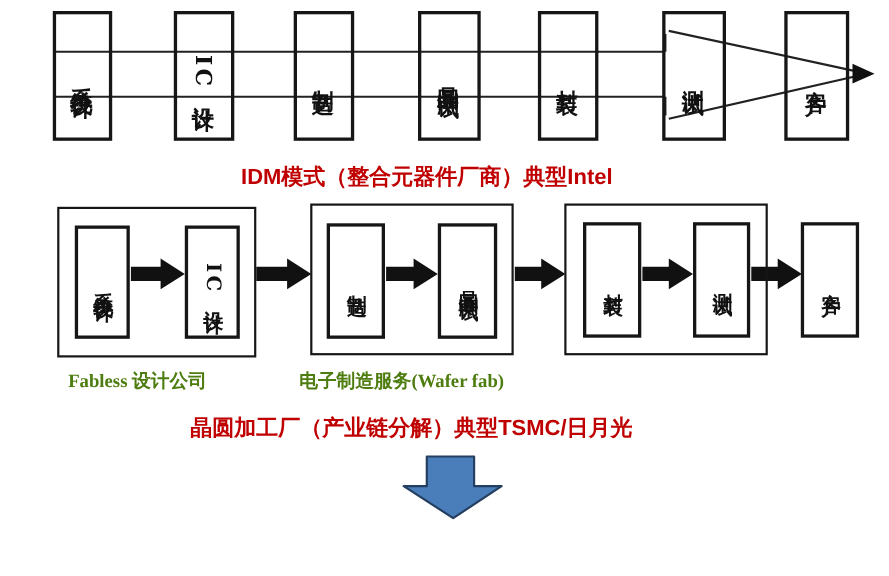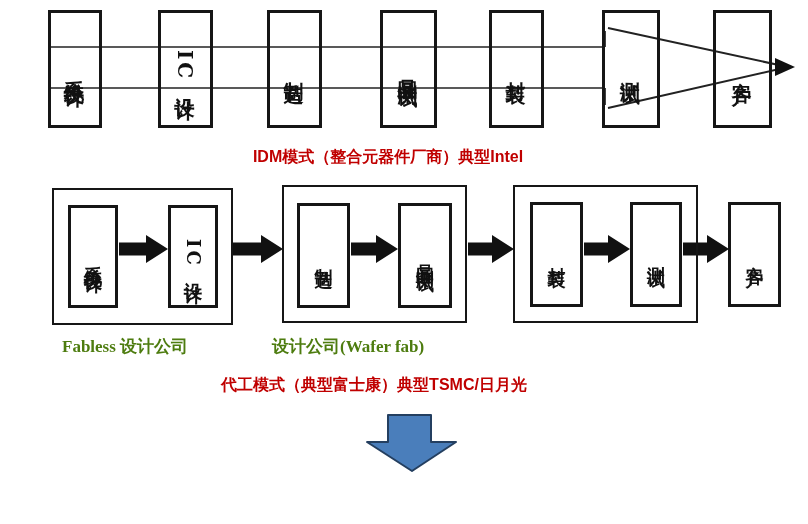--- a/index.html
+++ b/index.html
@@ -10,21 +10,21 @@
   .vbox{position:absolute;background:transparent;border:3px solid #161616;
         display:flex;align-items:center;justify-content:center;
         writing-mode:vertical-rl;letter-spacing:3px;
         font-family:"DejaVu Serif","Liberation Serif",serif;color:#111;
         box-sizing:border-box;text-align:center;}
   .r1{font-size:20px;font-weight:700;}
   .r2{font-size:18px;font-weight:700;}
   .group{position:absolute;border:2px solid #161616;box-sizing:border-box;background:transparent;}
   .glabel{position:absolute;font-family:"Liberation Serif","DejaVu Serif",serif;
           font-weight:700;font-size:17px;color:#4d7c0f;white-space:nowrap;}
-  .caption{position:absolute;text-align:center;font-size:16px;font-weight:600;
+  .caption{position:absolute;text-align:center;font-size:20px;font-weight:600;
            color:#C00000;font-family:"Liberation Sans",sans-serif;white-space:nowrap;}
 </style>
 </head>
 <body>
 
 <div class="stage">
 
   <svg class="layer" width="808" height="524" viewBox="0 0 808 524">
 
     <path d="M50,47 H604" fill="none" stroke-width="1.7" stroke="#222222"></path>
@@ -56,24 +56,24 @@
   <div class="caption" style="left:0;top:147px;width:776px">IDM模式（整合元器件厂商）典型Intel</div>
 
   <div class="group" style="left:52px;top:188px;width:181px;height:137px"></div>
   <div class="vbox r2" style="left:68px;top:205px;width:50px;height:103px">系统设计</div>
   <div class="vbox r2" style="left:168px;top:205px;width:50px;height:103px">IC设计</div>
   <div class="glabel" style="left:62px;top:335px">Fabless 设计公司</div>
 
   <div class="group" style="left:282px;top:185px;width:185px;height:138px"></div>
   <div class="vbox r2" style="left:297px;top:203px;width:53px;height:105px">制造</div>
   <div class="vbox r2" style="left:398px;top:203px;width:54px;height:105px">晶圆测试</div>
-  <div class="glabel" style="left:272px;top:335px">设计公司(Wafer fab)</div>
+  <div class="glabel" style="left:272px;top:335px">电子制造服务(Wafer fab)</div>
 
   <div class="group" style="left:513px;top:185px;width:185px;height:138px"></div>
   <div class="vbox r2" style="left:530px;top:202px;width:53px;height:105px">封装</div>
   <div class="vbox r2" style="left:630px;top:202px;width:52px;height:105px">测试</div>
 
   <div class="vbox r2" style="left:728px;top:202px;width:53px;height:105px">客户</div>
 
-  <div class="caption" style="left:0;top:375px;width:748px">代工模式（典型富士康）典型TSMC/日月光</div>
+  <div class="caption" style="left:0;top:375px;width:748px">晶圆加工厂（产业链分解）典型TSMC/日月光</div>
 
 
 </div>
 
 </body></html>

